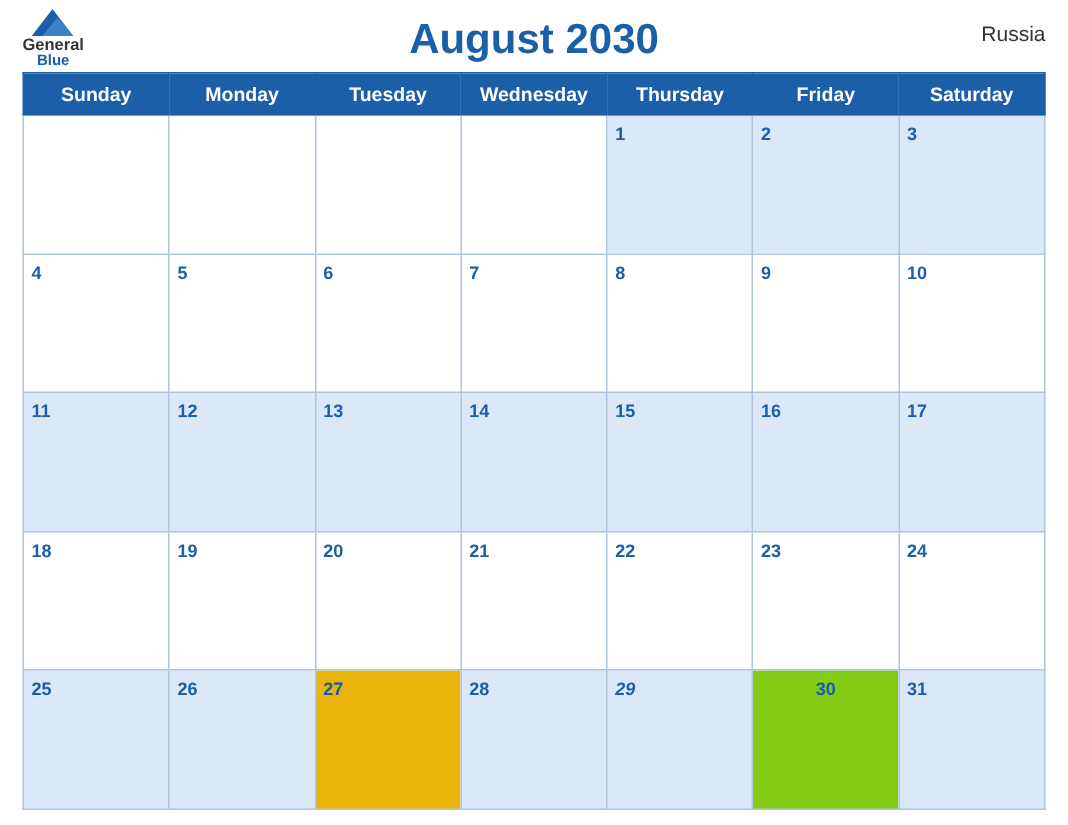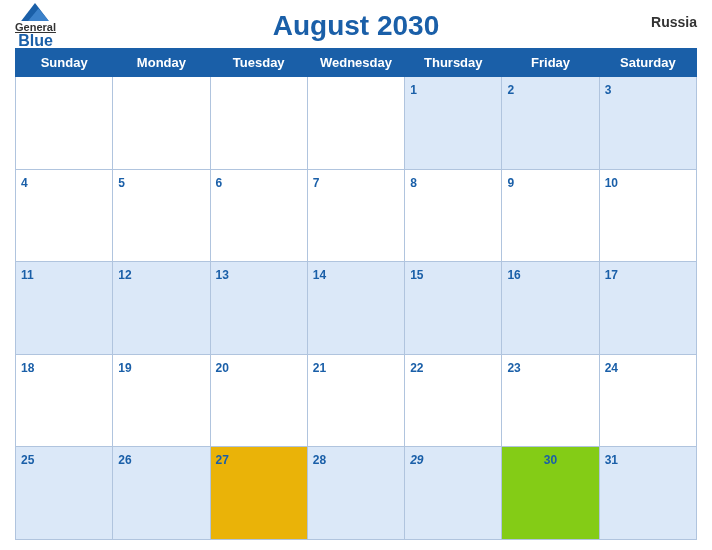--- a/index.html
+++ b/index.html
@@ -29,25 +29,24 @@
       display: flex;
       flex-direction: column;
       align-items: center;
       line-height: 1;
     }
 
     .logo-general {
       font-size: 11px;
       font-weight: bold;
       color: #333;
-      text-decoration: underline;
     }
 
     .logo-blue {
-      font-size: 16px;
+      font-size: 10px;
       font-weight: bold;
       color: #1a5fa8;
     }
 
     .logo-icon {
       width: 28px;
       height: 18px;
       margin-bottom: 1px;
     }
 
@@ -57,21 +56,20 @@
       color: #1a5fa8;
       text-align: center;
     }
 
     .country {
       position: absolute;
       right: 0;
       font-size: 14px;
       color: #333;
       top: 4px;
-      font-weight: bold;
     }
 
     .calendar {
       width: 100%;
       border-collapse: collapse;
       flex: 1;
     }
 
     .calendar th {
       background-color: #1a5fa8;

